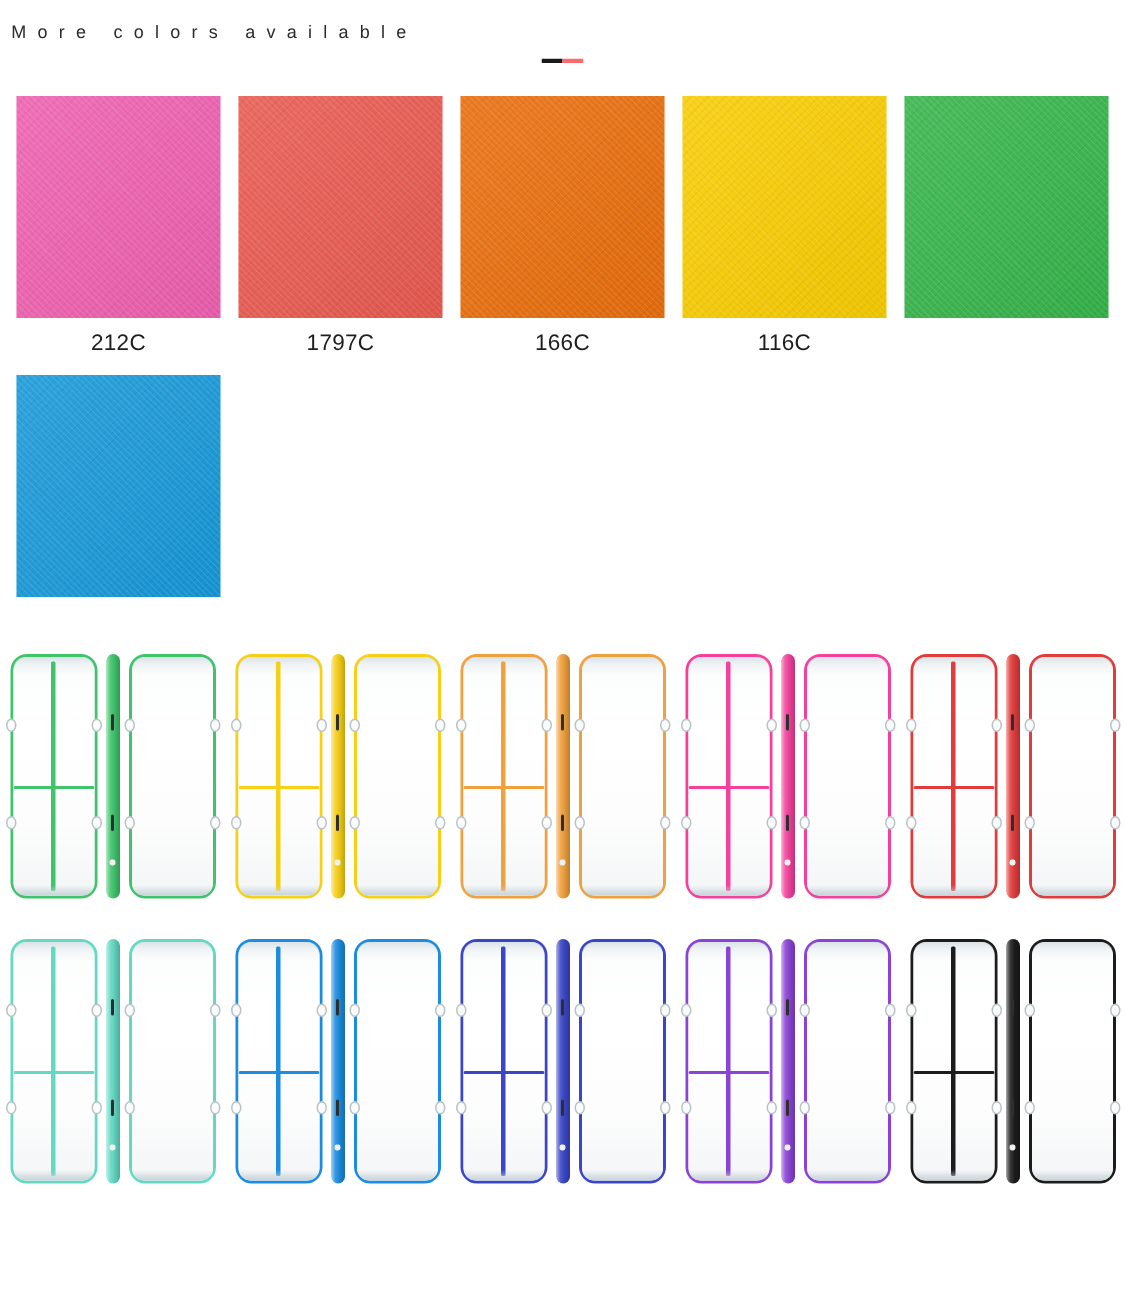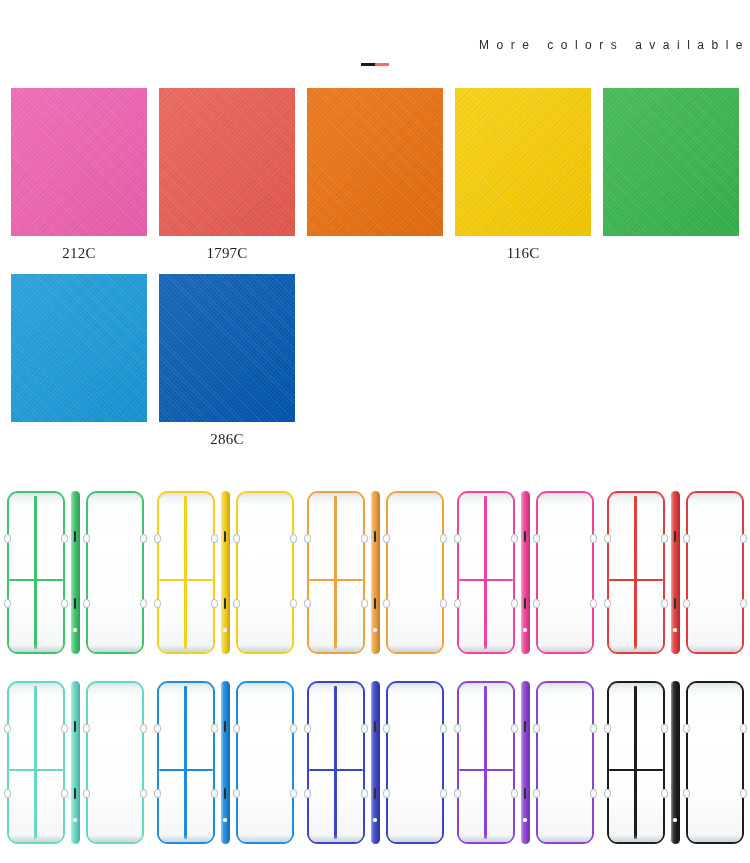--- a/index.html
+++ b/index.html
@@ -6,21 +6,21 @@
   html, body { margin:0; padding:0; }
   body {
     width:750px; height:863px;
     background:#ffffff;
     font-family:"Liberation Sans", sans-serif;
     overflow:hidden;
     position:relative;
   }
 
   
-  .header { width:750px; padding-top:4px; text-align:right;margin-top:32px; }
+  .header { width:750px; padding-top:12px; text-align:left; }
   .header-title {
     font-size:12px; color:#2b2b2b; letter-spacing:7.5px;
     text-indent:7.5px; font-weight:400; line-height:18px;
     white-space:pre;
   }
   .header-divider {
     margin:9px auto 0; width:28px; height:3px;
     display:flex; overflow:hidden;
   }
   .divider-left  { width:14px; height:3px; background:#1a1a1a; }
@@ -29,21 +29,21 @@
   
   .swatch-grid {
     margin-top:22px;
     display:grid;
     grid-template-columns:repeat(5, 136px);
     column-gap:12px;
     row-gap:7px;
     justify-content:center;
     width:750px;
   }
-  .swatch-cell { width:136px;font-family:Liberation Serif, serif; }
+  .swatch-cell { width:136px; }
   .swatch-chip {
     width:136px; height:148px;
     position:relative;
     overflow:hidden;
   }
   
   .swatch-chip::after {
     content:""; position:absolute; inset:0;
     background-image:
       repeating-linear-gradient(45deg,
@@ -193,35 +193,32 @@
     <div class="swatch-cell">
       <div class="swatch-chip" style="background: rgb(238, 95, 174);"></div>
       <div class="swatch-label">212C</div>
     </div>
     <div class="swatch-cell">
       <div class="swatch-chip" style="background: rgb(232, 89, 79);"></div>
       <div class="swatch-label">1797C</div>
     </div>
     <div class="swatch-cell">
       <div class="swatch-chip" style="background: rgb(233, 109, 11);"></div>
+      <div class="swatch-label">166C</div>
     </div>
     <div class="swatch-cell">
       <div class="swatch-chip" style="background: rgb(248, 204, 0);"></div>
       <div class="swatch-label">116C</div>
     </div>
     <div class="swatch-cell">
       <div class="swatch-chip" style="background: rgb(53, 180, 74);"></div>
     </div>
     <div class="swatch-cell">
       <div class="swatch-chip" style="background: rgb(23, 152, 216);"></div>
     </div>
-    <div class="swatch-cell">
-      <div class="swatch-chip" style="background: rgb(0, 87, 176);"></div>
-      <div class="swatch-label">286C</div>
-    </div>
   </div>
 
 <div class="product-rows" id="product-rows">
     <div class="product-row">
       <div class="product-group">
         <div class="mat mat-front" style="border-color: rgb(63, 196, 108);">
           <div class="mat-inner">
             <div class="seam-v" style="background: rgb(63, 196, 108);"></div>
             <div class="seam-h" style="background: rgb(63, 196, 108);"></div>
           </div>

